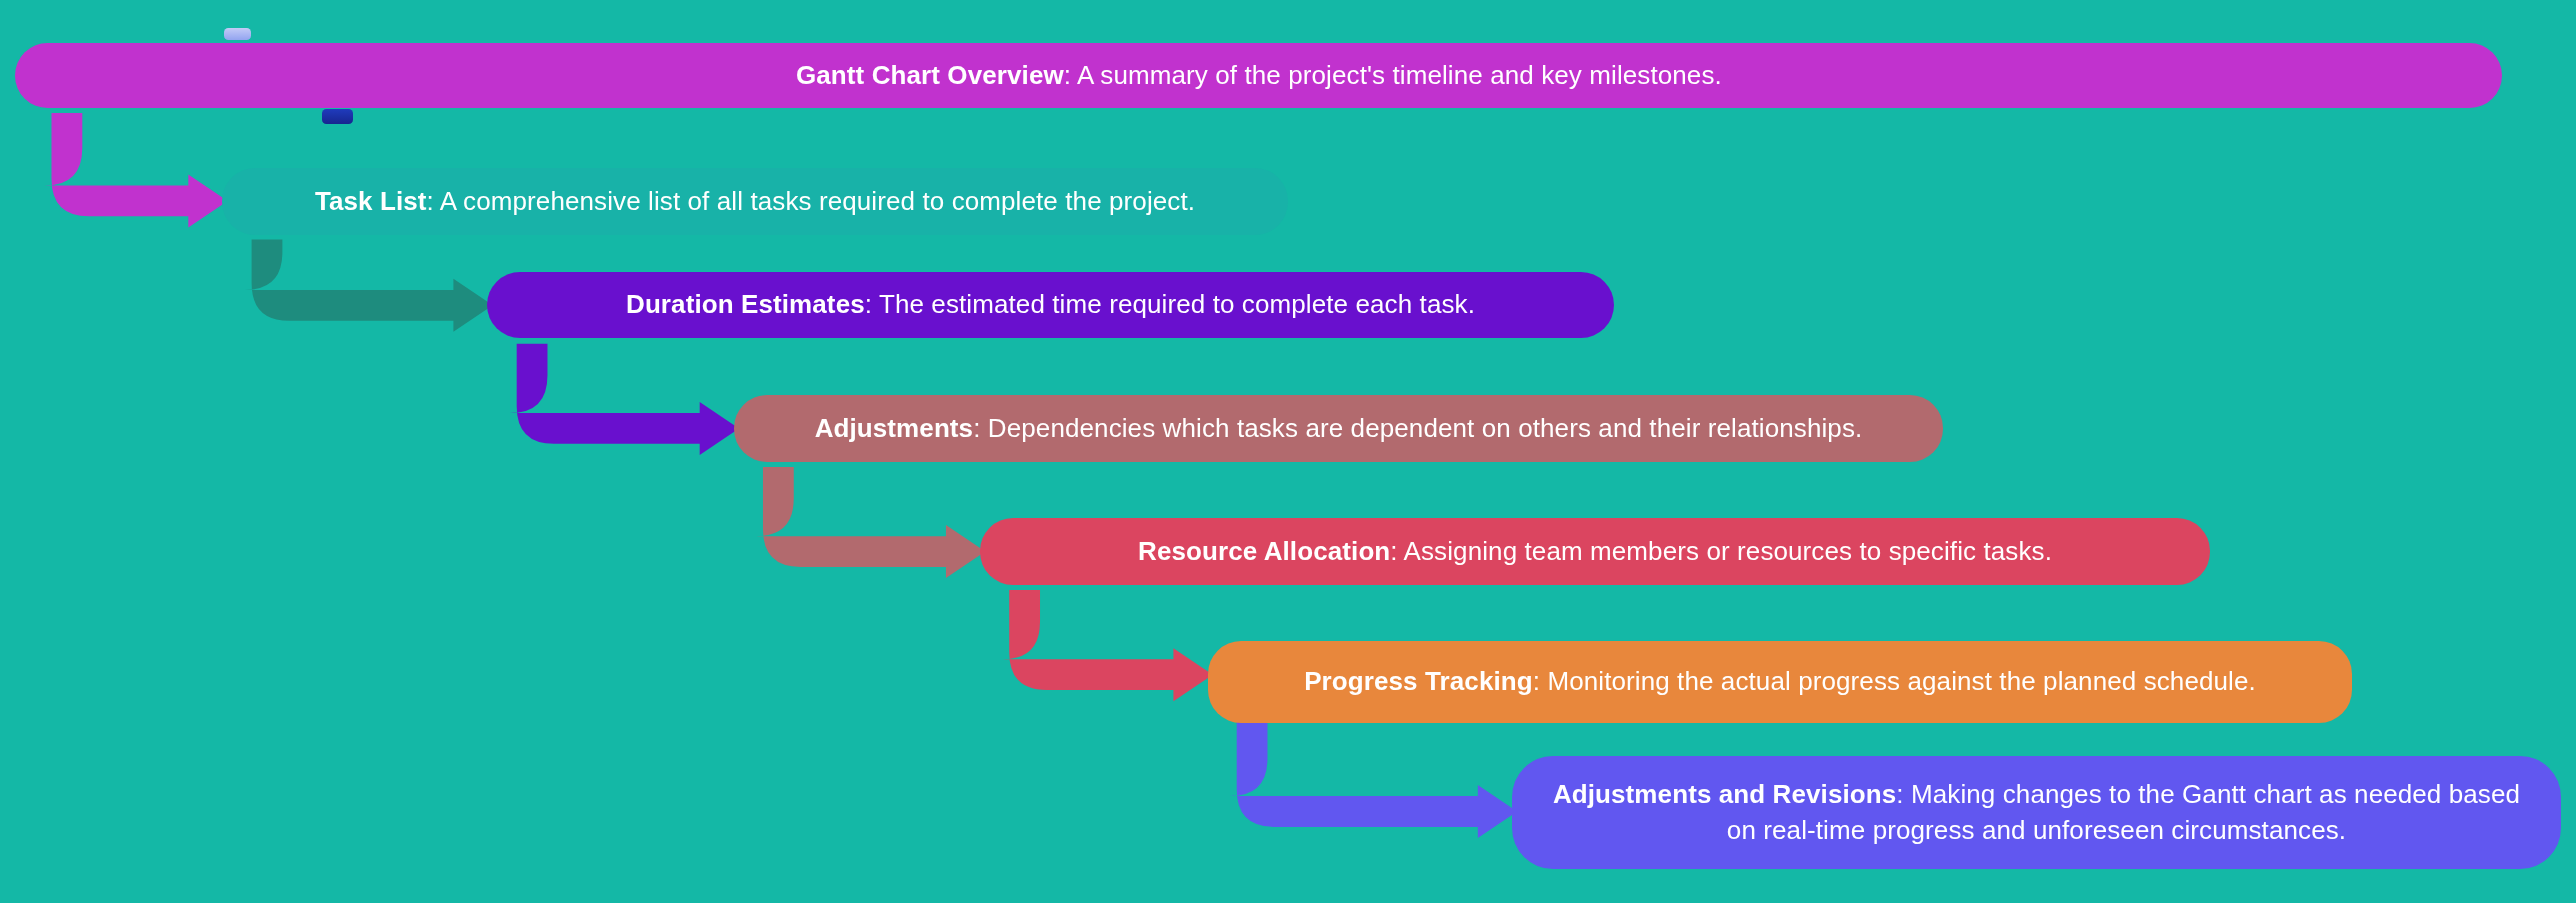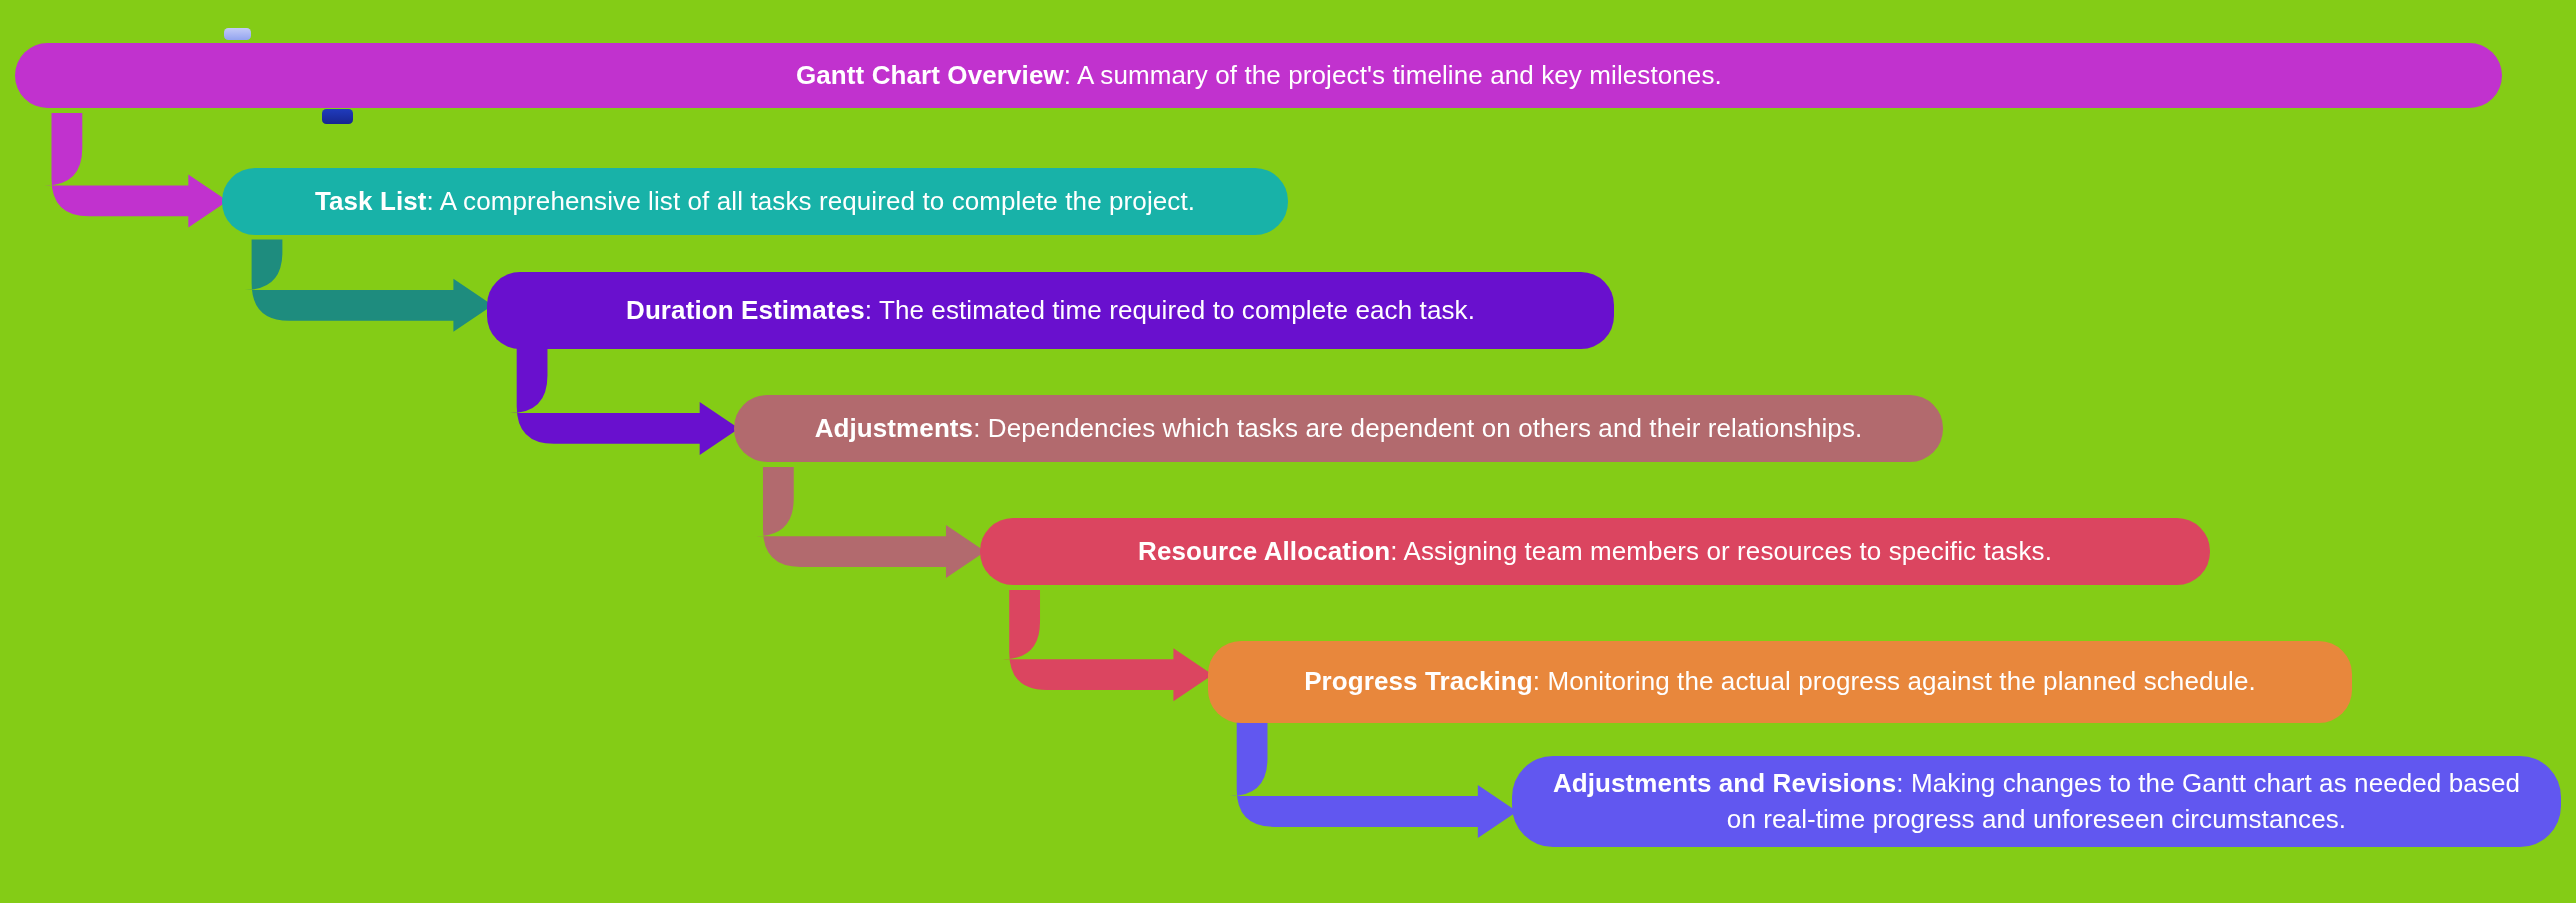--- a/index.html
+++ b/index.html
@@ -13,21 +13,21 @@
     overflow: hidden;
     font-family: "Liberation Sans", "DejaVu Sans", sans-serif;
     position: relative;
   }
   #stage {
     position: absolute;
     left: 0;
     top: 0;
     width: 2576px;
     height: 903px;
-    background: #84cc16;
+    background: #14b8a6;
   }
 
   
   .gantt-bar {
     position: absolute;
     border-radius: 4.3px;
   }
 
   
   .node {
@@ -82,31 +82,31 @@
       <path d="M 1446 834 L 1446 923 Q 1446 967 1490 967 L 1728 967 L 1728 980 L 1774 949 L 1728 918 L 1728 931 L 1438 931 Q 1482 931 1482 887 L 1482 834 Z" fill="#6157F0"></path>
     </svg>
 
   <div id="nodes-layer">
       <div class="node" style="left: 15.4px; top: 43px; width: 2487px; height: 65px; background: rgb(193, 50, 206); border-radius: 32.5px;">
         <span class="nlabel"><b>Gantt Chart Overview</b><span>: A summary of the project's timeline and key milestones.</span></span>
       </div>
       <div class="node" style="left: 222px; top: 168px; width: 1066px; height: 67px; background: rgb(24, 178, 168); border-radius: 33px;">
         <span class="nlabel"><b>Task List</b><span>: A comprehensive list of all tasks required to complete the project.</span></span>
       </div>
-      <div class="node" style="left: 487px; top: 272px; width: 1127px; height: 77px; background: rgb(105, 16, 206); border-radius: 33px;">
+      <div class="node" style="left: 487px; top: 272px; width: 1127px; height: 66px; background: rgb(105, 16, 206); border-radius: 33px;">
         <span class="nlabel"><b>Duration Estimates</b><span>: The estimated time required to complete each task.</span></span>
       </div>
       <div class="node" style="left: 734px; top: 395px; width: 1209px; height: 67px; background: rgb(178, 106, 110); border-radius: 33px;">
         <span class="nlabel"><b>Adjustments</b><span>: Dependencies which tasks are dependent on others and their relationships.</span></span>
       </div>
       <div class="node" style="left: 980px; top: 518px; width: 1230px; height: 67px; background: rgb(219, 69, 96); border-radius: 33px; justify-content: center;">
         <span class="nlabel"><b>Resource Allocation</b><span>: Assigning team members or resources to specific tasks.</span></span>
       </div>
       <div class="node" style="left: 1208px; top: 641px; width: 1144px; height: 82px; background: rgb(232, 135, 60); border-radius: 33px;">
         <span class="nlabel"><b>Progress Tracking</b><span>: Monitoring the actual progress against the planned schedule.</span></span>
       </div>
-      <div class="node" style="left: 1512px; top: 756px; width: 1049px; height: 91px; background: rgb(97, 87, 240); border-radius: 41px;">
+      <div class="node" style="left: 1512px; top: 756px; width: 1049px; height: 113px; background: rgb(97, 87, 240); border-radius: 41px;">
         <span class="nlabel"><b>Adjustments and Revisions</b><span>: Making changes to the Gantt chart as needed based on real-time progress and unforeseen circumstances.</span></span>
       </div>
     </div>
 
 </div>
 
 
 </body></html>

